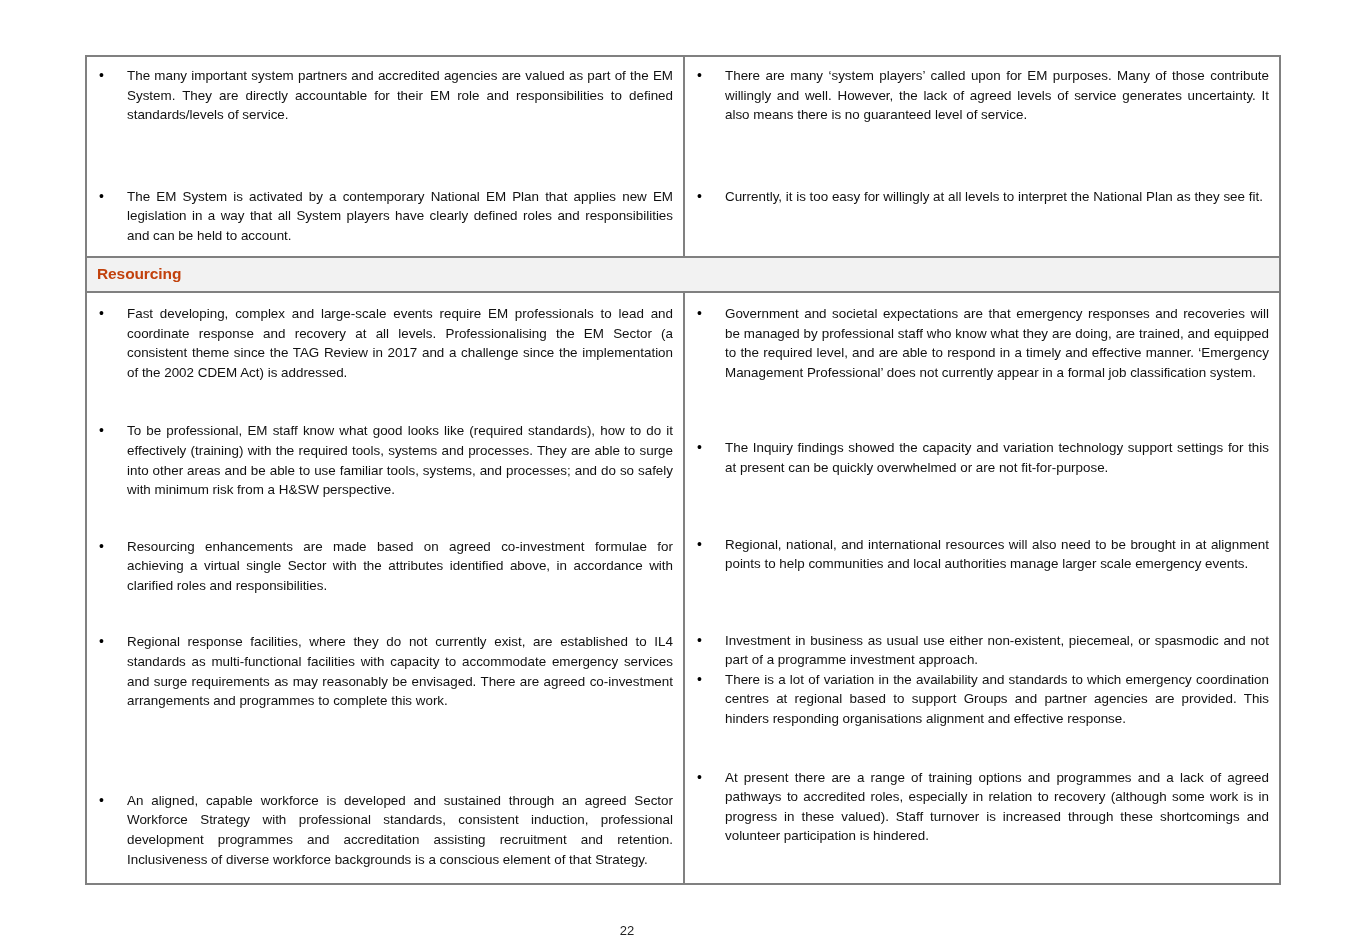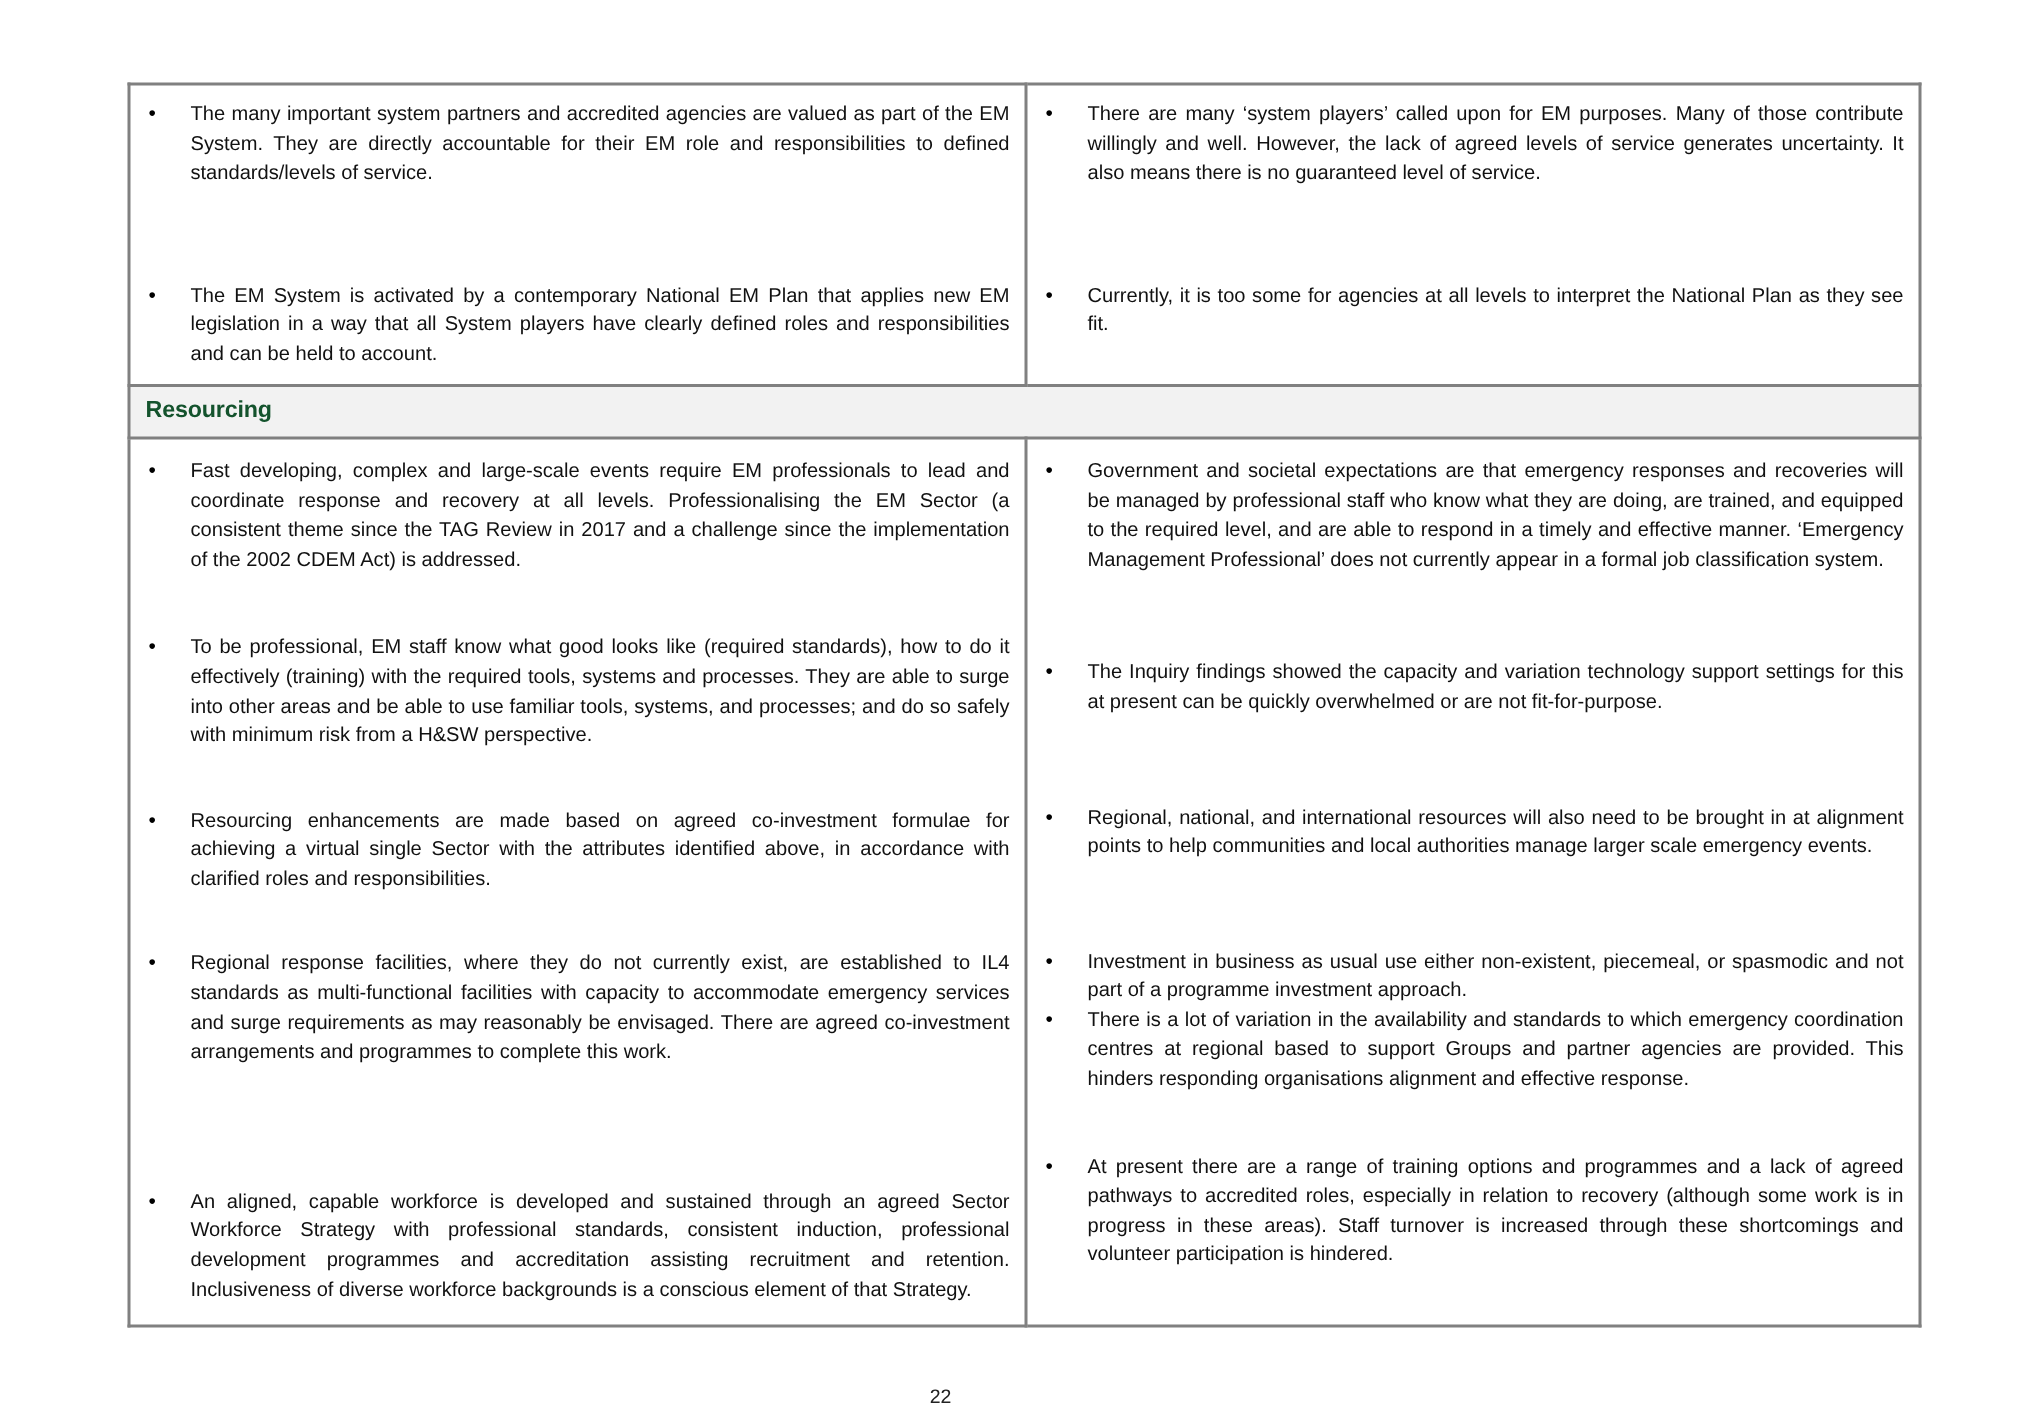--- a/index.html
+++ b/index.html
@@ -49,21 +49,21 @@
   
   .section-header-cell {
     background: #f2f2f2 !important;
     padding: 6px 0 8px 10px !important;
   }
   .section-header-label {
     font-size: 15.5px;
     font-weight: bold;
     letter-spacing: -0.1px;
     line-height: 1.25;
-    color: #14532d;
+    color: #c2410c;
   }
 
   
   ul.bullets {
     list-style: none;
     margin: 0;
     padding: 0;
   }
   ul.bullets > li {
     position: relative;
@@ -140,21 +140,21 @@
           </ul>
         </td>
         <td class="cell-pad-a">
           <ul class="bullets">
             <li>
               <span class="dot">•</span>
               <span class="txt">There are many ‘system players’ called upon for EM purposes. Many of those contribute willingly and well. However, the lack of agreed levels of service generates uncertainty. It also means there is no guaranteed level of service.</span>
             </li>
             <li class="gap-top-lg">
               <span class="dot">•</span>
-              <span class="txt">Currently, it is too some for agencies at all levels to interpret the National Plan as they see fit.</span>
+              <span class="txt">Currently, it is too easy for willingly at all levels to interpret the National Plan as they see fit.</span>
             </li>
           </ul>
         </td>
       </tr>
 
       <tr>
         <td class="section-header-cell" colspan="2">
           <div class="section-header-label">Resourcing</div>
         </td>
       </tr>
@@ -201,21 +201,21 @@
             <li class="gap-top-r4">
               <span class="dot">•</span>
               <span class="txt">Investment in business as usual use either non-existent, piecemeal, or spasmodic and not part of a programme investment approach.</span>
             </li>
             <li class="gap-top-xs">
               <span class="dot">•</span>
               <span class="txt">There is a lot of variation in the availability and standards to which emergency coordination centres at regional based to support Groups and partner agencies are provided.  This hinders responding organisations alignment and effective response.</span>
             </li>
             <li class="gap-top-md">
               <span class="dot">•</span>
-              <span class="txt">At present there are a range of training options and programmes and a lack of agreed pathways to accredited roles, especially in relation to recovery (although some work is in progress in these areas).   Staff turnover is increased through these shortcomings and volunteer participation is hindered.</span>
+              <span class="txt">At present there are a range of training options and programmes and a lack of agreed pathways to accredited roles, especially in relation to recovery (although some work is in progress in these valued).   Staff turnover is increased through these shortcomings and volunteer participation is hindered.</span>
             </li>
           </ul>
         </td>
       </tr>
 
     </tbody>
   </table>
 
   <div id="page-number">22</div>
 

